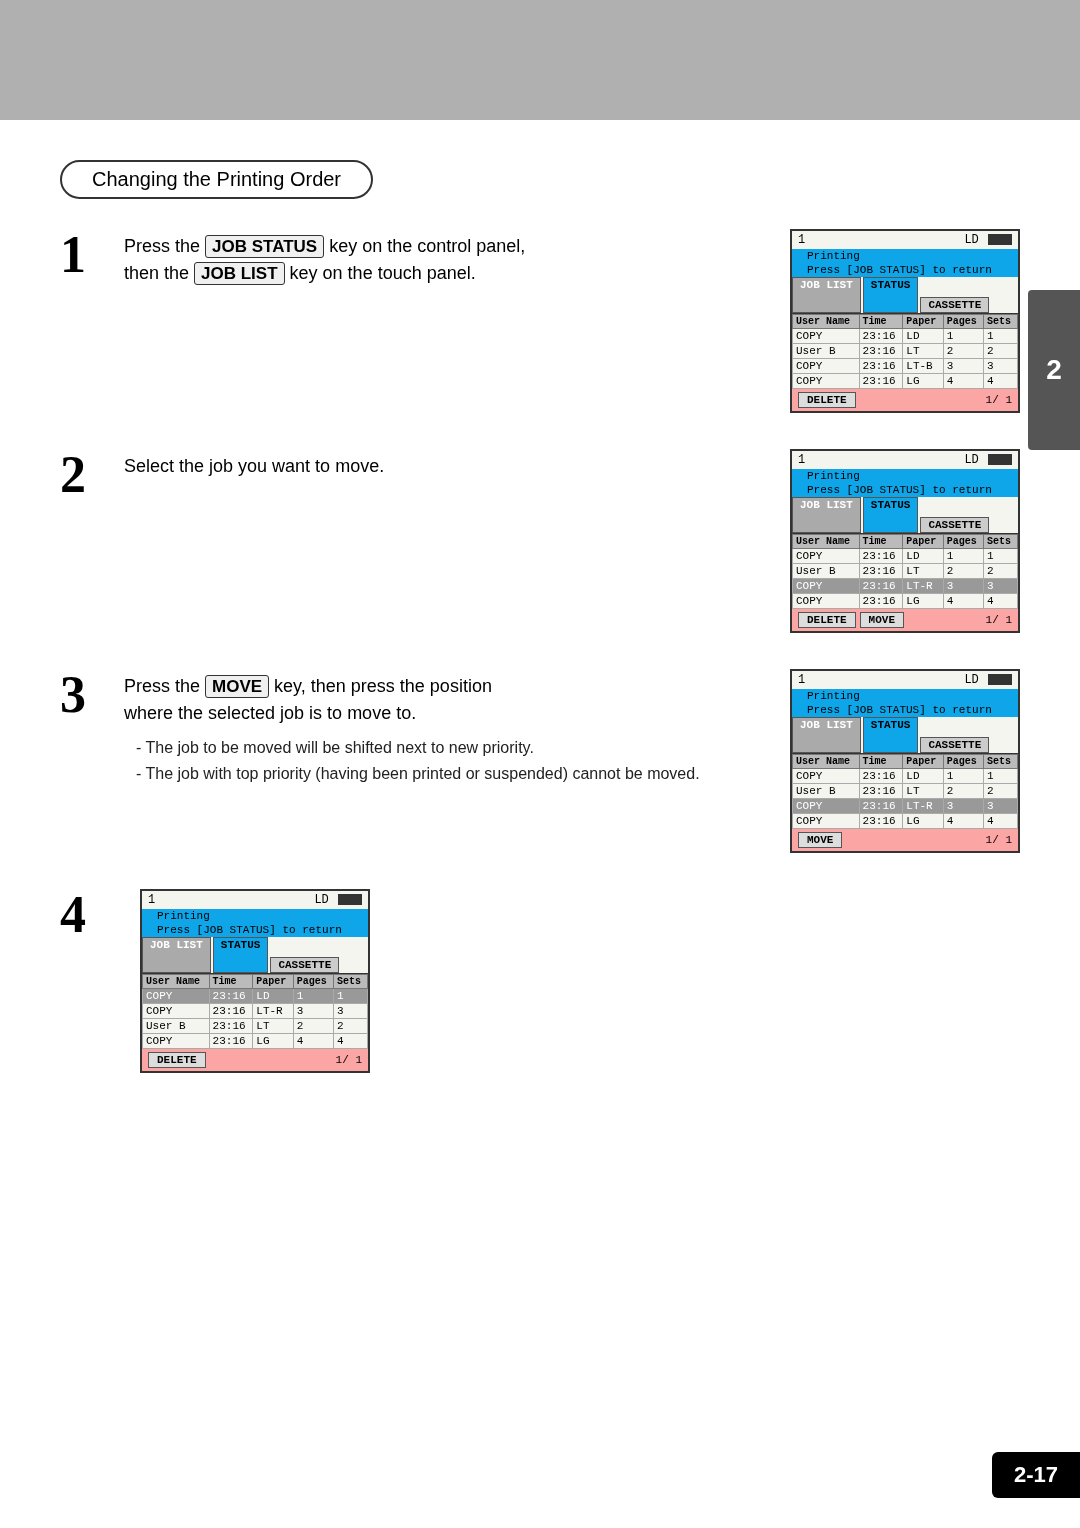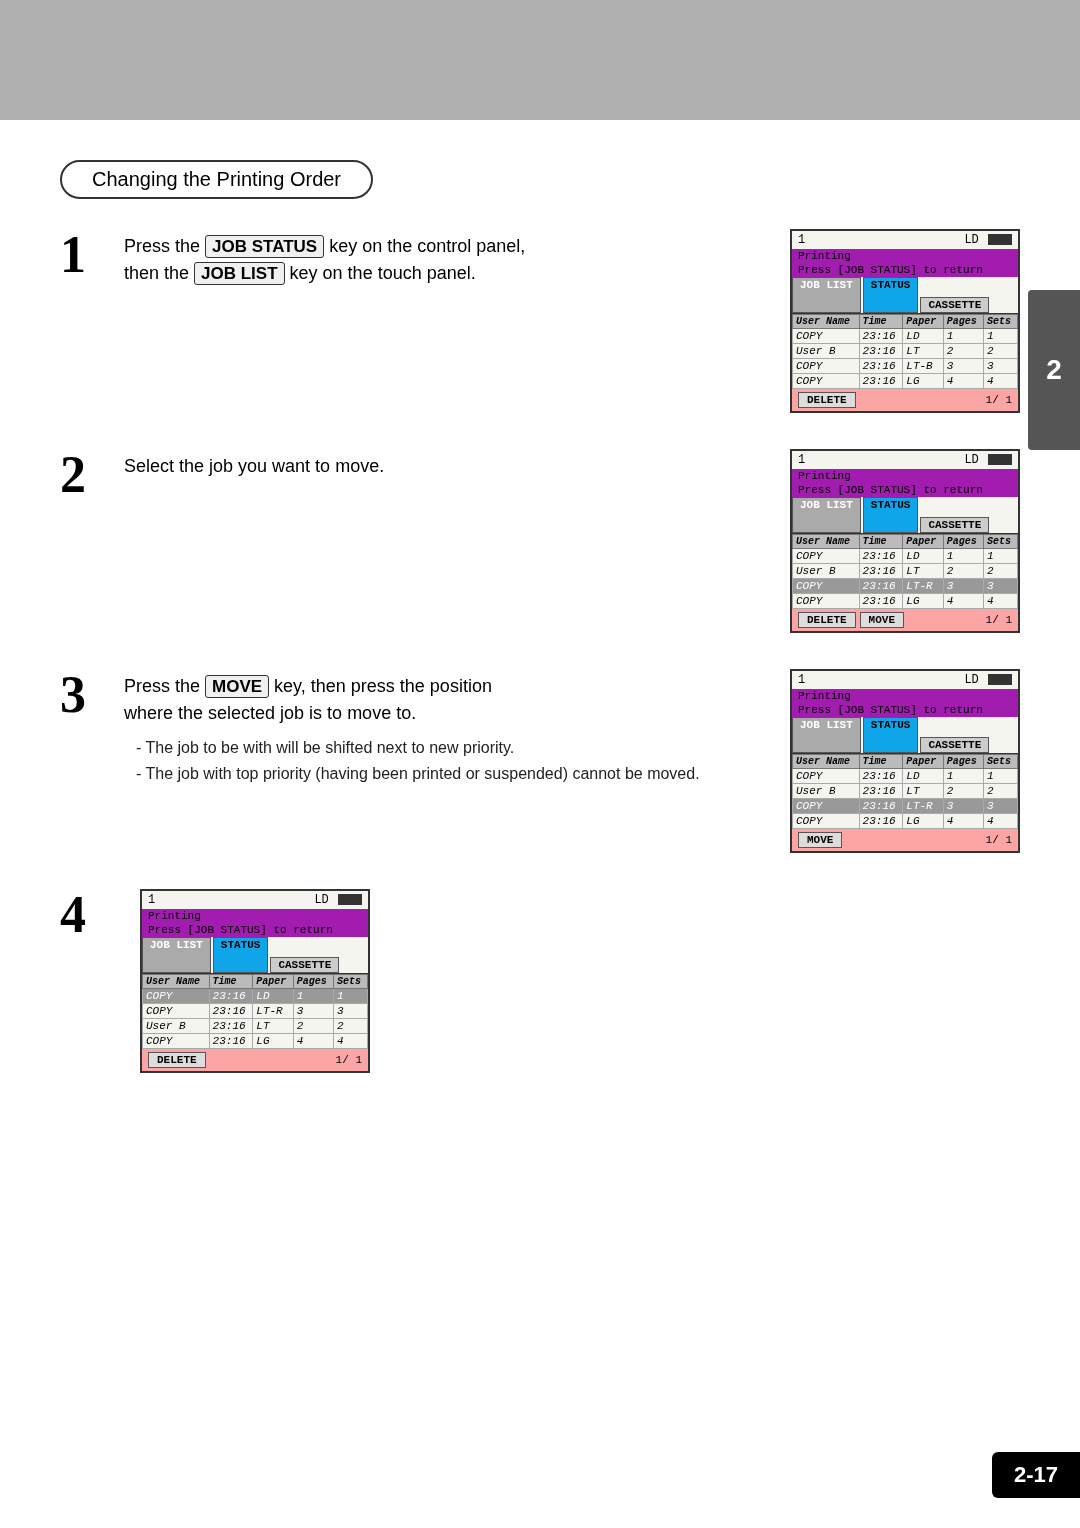--- a/index.html
+++ b/index.html
@@ -132,23 +132,23 @@
       width: 230px;
     }
     .screen-header {
       display: flex;
       justify-content: space-between;
       padding: 2px 6px;
       font-size: 12px;
       background: #f5f5f0;
     }
     .screen-status-row {
-      padding: 1px 6px;
+      padding: 1px 15px;
       font-size: 11px;
-      background: #a21caf;
+      background: #0ea5e9;
     }
     .screen-tabs {
       display: flex;
       border-bottom: 1px solid #333;
       background: #f5f5f0;
     }
     .screen-tab {
       border: 1px solid #555;
       padding: 1px 7px;
       font-size: 11px;
@@ -161,21 +161,20 @@
       color: #fff;
     }
     .screen-tab.cassette {
       background: #ccc;
       margin-top: 20px;
     }
     .screen-table {
       width: 100%;
       border-collapse: collapse;
       font-size: 11px;
-      font-style: italic;
     }
     .screen-table th {
       background: #bbb;
       border: 1px solid #777;
       padding: 1px 3px;
       font-size: 10px;
       font-weight: bold;
       text-align: left;
     }
     .screen-table td {
@@ -377,21 +376,21 @@
 
     
     <div class="step">
       <div class="step-number">3</div>
       <div class="step-content">
         <div class="step-text">
           Press the <span class="key-btn">MOVE</span> key, then press the position<br>
           where the selected job is to move to.
         </div>
         <ul class="step-bullets">
-          <li>The job to be with will be shifted next to new priority.</li>
+          <li>The job to be moved will be shifted next to new priority.</li>
           <li>The job with top priority (having been printed or suspended) cannot be moved.</li>
         </ul>
       </div>
       <div class="screen-wrap">
         <div class="screen">
           <div class="screen-header">
             <span>1</span>
             <span>LD <span style="display:inline-block;width:24px;height:11px;background:#333;vertical-align:middle;margin-left:2px;"></span></span>
           </div>
           <div class="screen-status-row">Printing</div>

